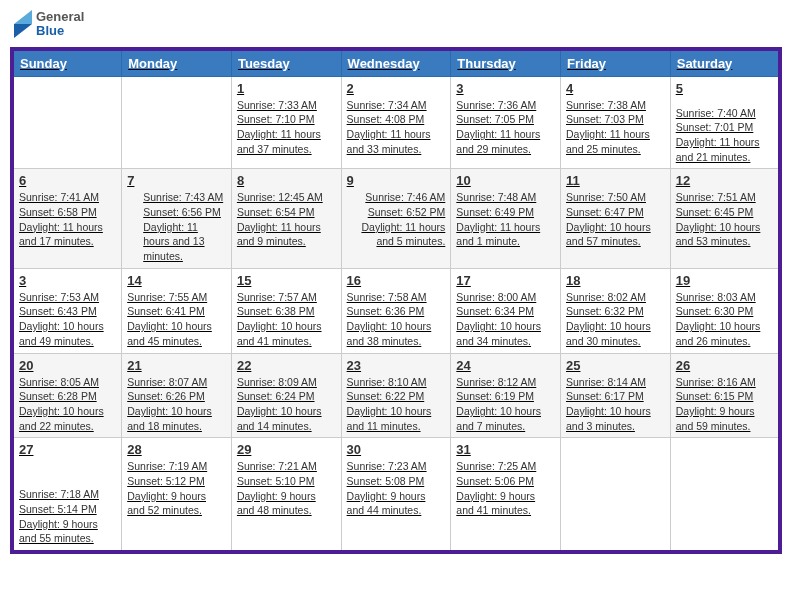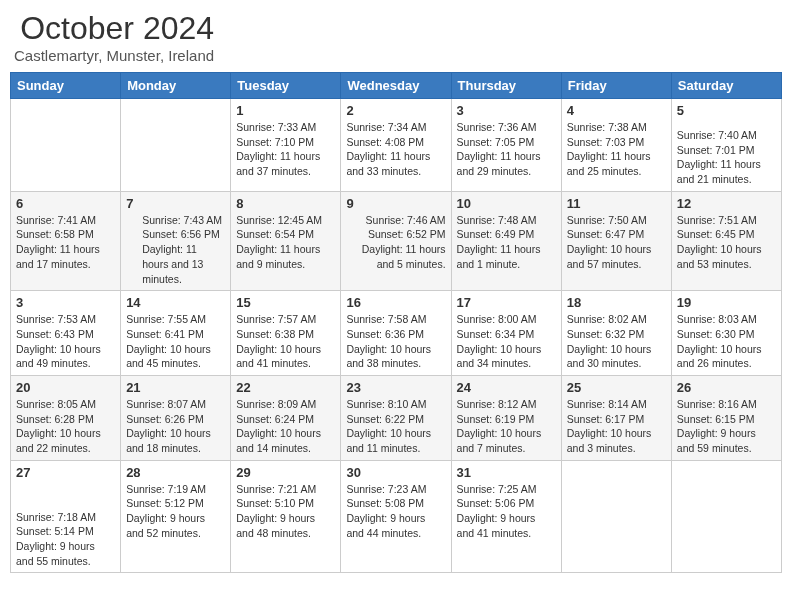--- a/index.html
+++ b/index.html
@@ -44,21 +44,22 @@
       color: #333;
       font-weight: normal;
     }
     .location {
       font-size: 15px;
       color: #555;
     }
     .calendar {
       width: 100%;
       border-collapse: collapse;
-      border: 1px solid #4c1d95;
+      border: 4px solid #4c1d95;
+      text-decoration: underline;
     }
     .calendar th {
       background-color: #3a7abf;
       color: #fff;
       text-align: left;
       padding: 5px 6px;
       font-size: 13px;
       font-weight: bold;
       border: 1px solid #2a6aaf;
     }
@@ -87,23 +88,29 @@
       color: #333;
     }
     .empty-cell {
       background: #fafafa;
     }
   </style>
 </head>
 <body>
 
 <div class="header">
-  <div class="title-section">
-    <div class="month-title">October 2024</div>
-    <div class="location">Castlemartyr, Munster, Ireland</div>
+  <div class="logo">
+    <svg class="logo-icon" viewBox="0 0 18 28" xmlns="http://www.w3.org/2000/svg">
+      <polygon points="0,28 18,14 0,14" fill="#1a5fa8"></polygon>
+      <polygon points="0,14 18,0 18,14" fill="#5aabdb"></polygon>
+    </svg>
+    <div class="logo-text">
+      <span class="logo-general">General</span>
+      <span class="logo-blue">Blue</span>
+    </div>
   </div>
 </div>
 
 <table class="calendar">
   <thead>
     <tr>
     <th>Sunday</th>
         <th>Monday</th>
         <th>Tuesday</th>
         <th>Wednesday</th>

